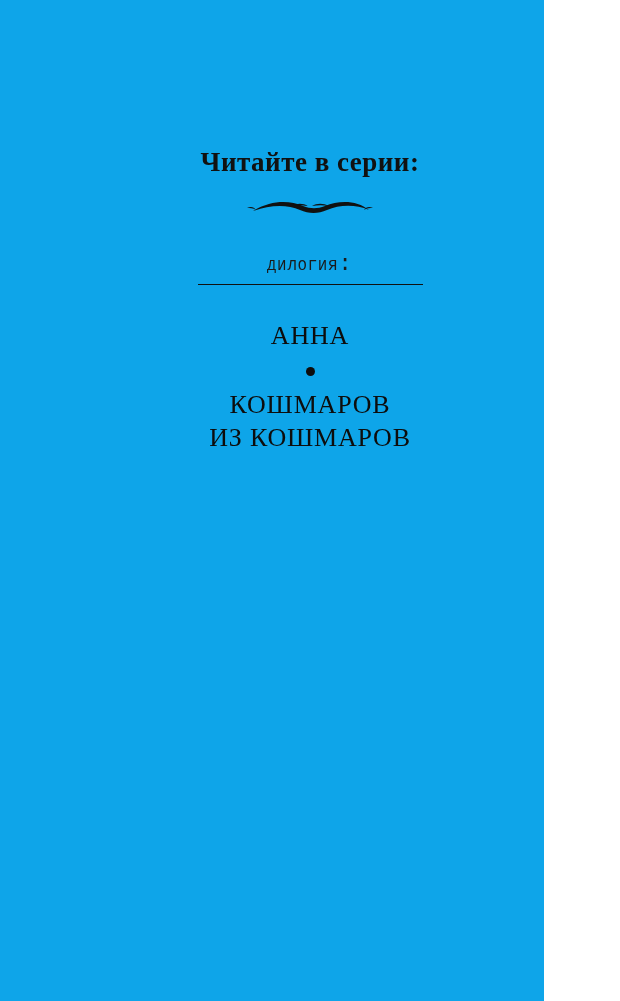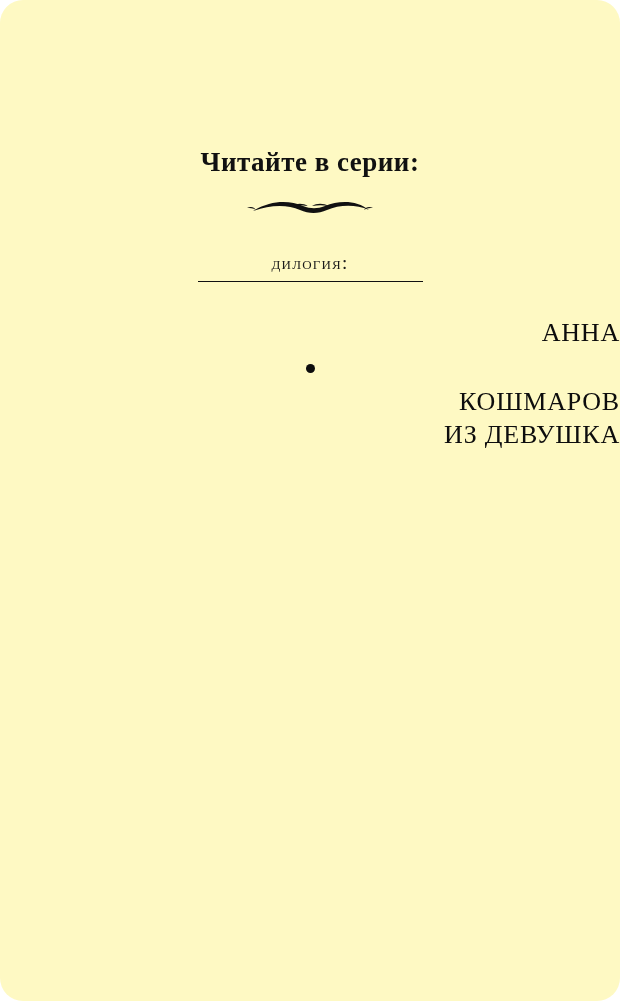--- a/index.html
+++ b/index.html
@@ -9,24 +9,23 @@
   }
   body {
     width: 620px;
     height: 1001px;
     font-family: "Liberation Serif", serif;
     color: #000000;
     overflow: hidden;
   }
   .page {
     position: relative;
-    width: 620px;
+    width: 544px;
     height: 1001px;
-    background: #fef9c3;
-    border-radius: 23px;
+    background: #0ea5e9;
   }
   .content {
     position: absolute;
     top: 148px;
     left: 0;
     width: 620px;
     text-align: center;
   }
   .series-heading {
     font-family: "Liberation Serif", serif;
@@ -44,23 +43,23 @@
     justify-content: center;
   }
   .ornament svg {
     display: block;
   }
   .subsection {
     margin-top: 30px;
     display: inline-block;
   }
   .subsection-label {
-    font-family: Liberation Serif, serif;
+    font-family: Liberation Mono, monospace;
     font-variant: small-caps;
-    font-size: 19px;
+    font-size: 22px;
     letter-spacing: 1.2px;
     color: #1a1a1a;
     padding-bottom: 7px;
   }
   .rule {
     width: 225px;
     height: 1.6px;
     background: #111111;
     margin: 0 auto;
   }
@@ -69,21 +68,20 @@
   }
   .book-title {
     font-family: "Liberation Serif", serif;
     font-size: 26px;
     letter-spacing: 0.8px;
     line-height: 1.28;
     color: #0d0d0d;
   }
   .book-title .line {
     display: block;
-    text-align: right;
   }
   .separator-dot {
     display: block;
     margin: 14px auto 12px auto;
     width: 9px;
     height: 9px;
     background: #0d0d0d;
     border-radius: 50%;
   }
 </style>
@@ -114,19 +112,19 @@
     <div class="titles">
 
       <div class="book-title">
         <span class="line">АННА</span>
       </div>
 
       <span class="separator-dot"></span>
 
       <div class="book-title">
         <span class="line">КОШМАРОВ</span>
-        <span class="line">ИЗ ДЕВУШКА</span>
+        <span class="line">ИЗ КОШМАРОВ</span>
       </div>
 
     </div>
 
   </div>
 </div>
 
 </body></html>

